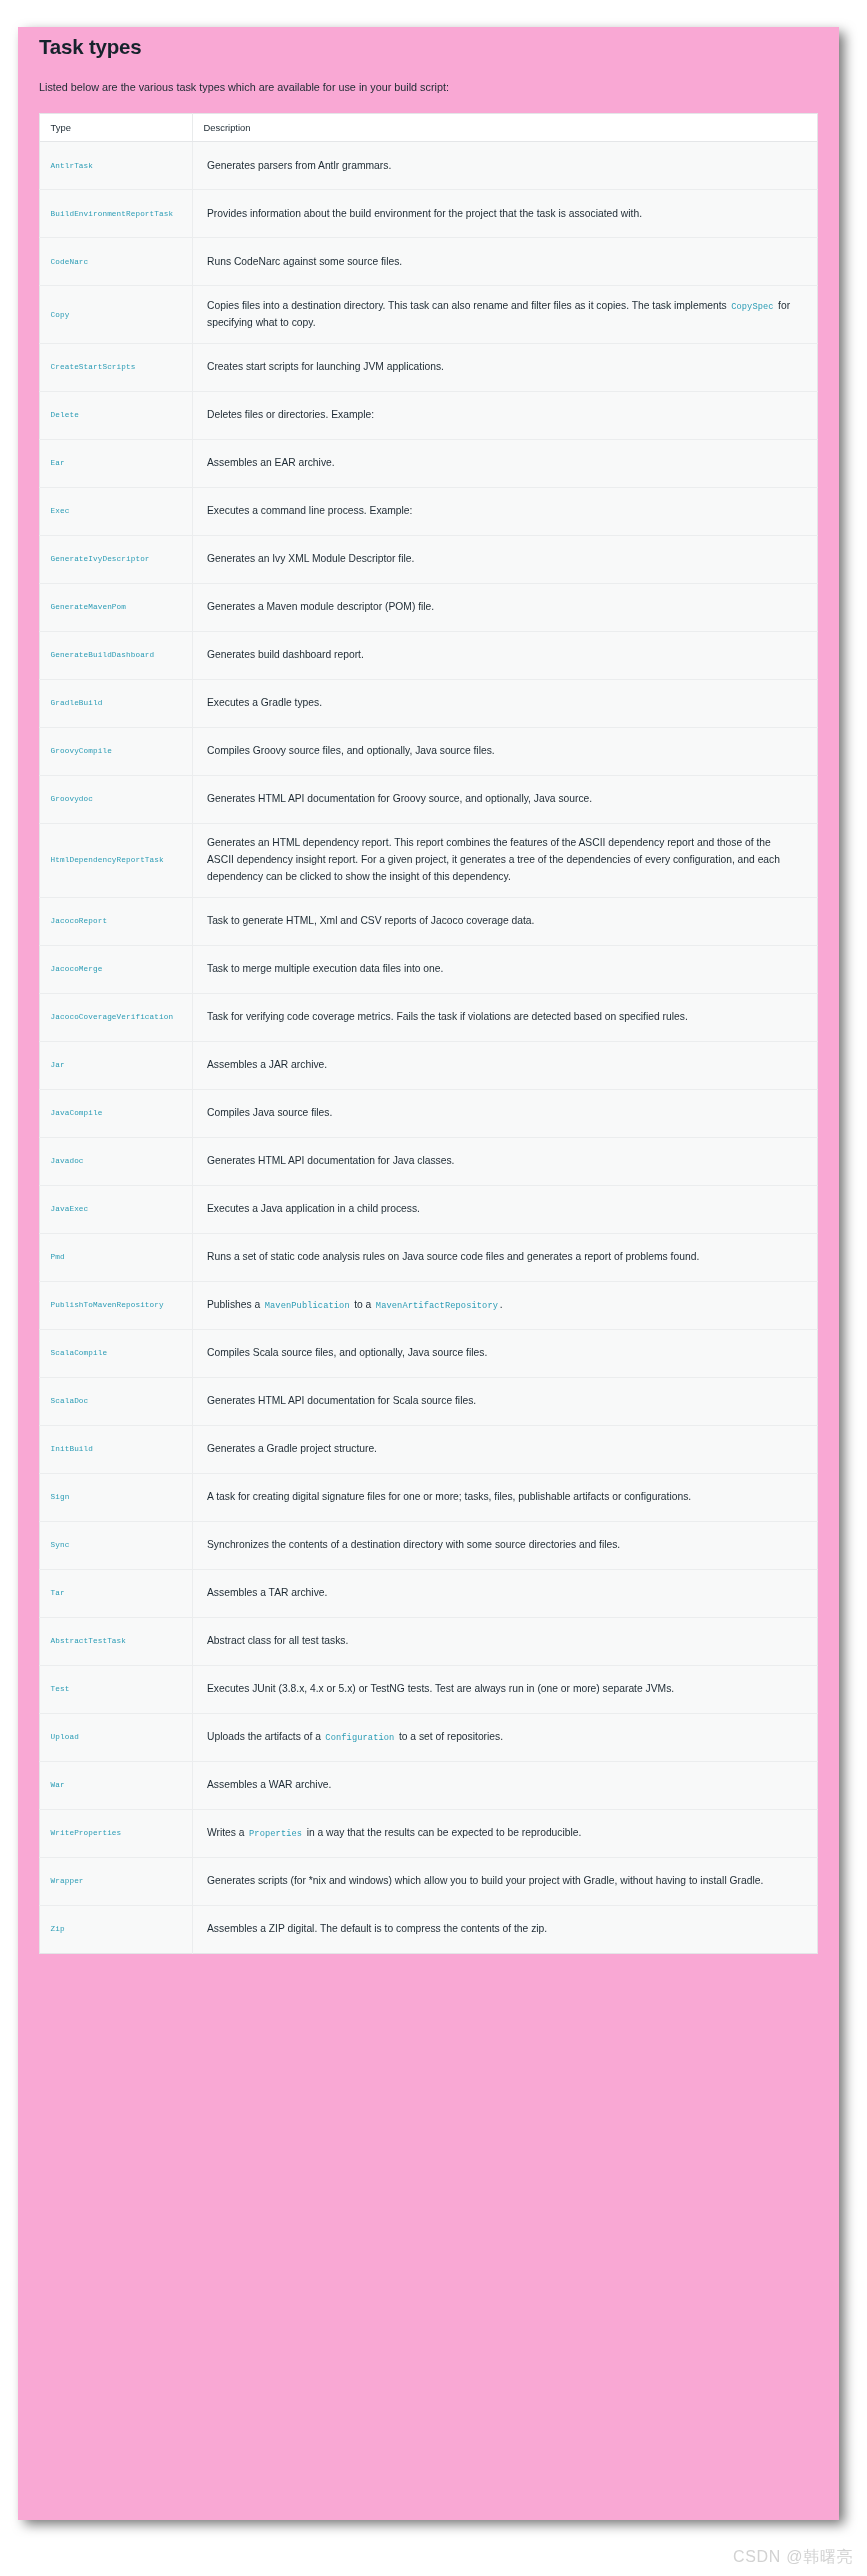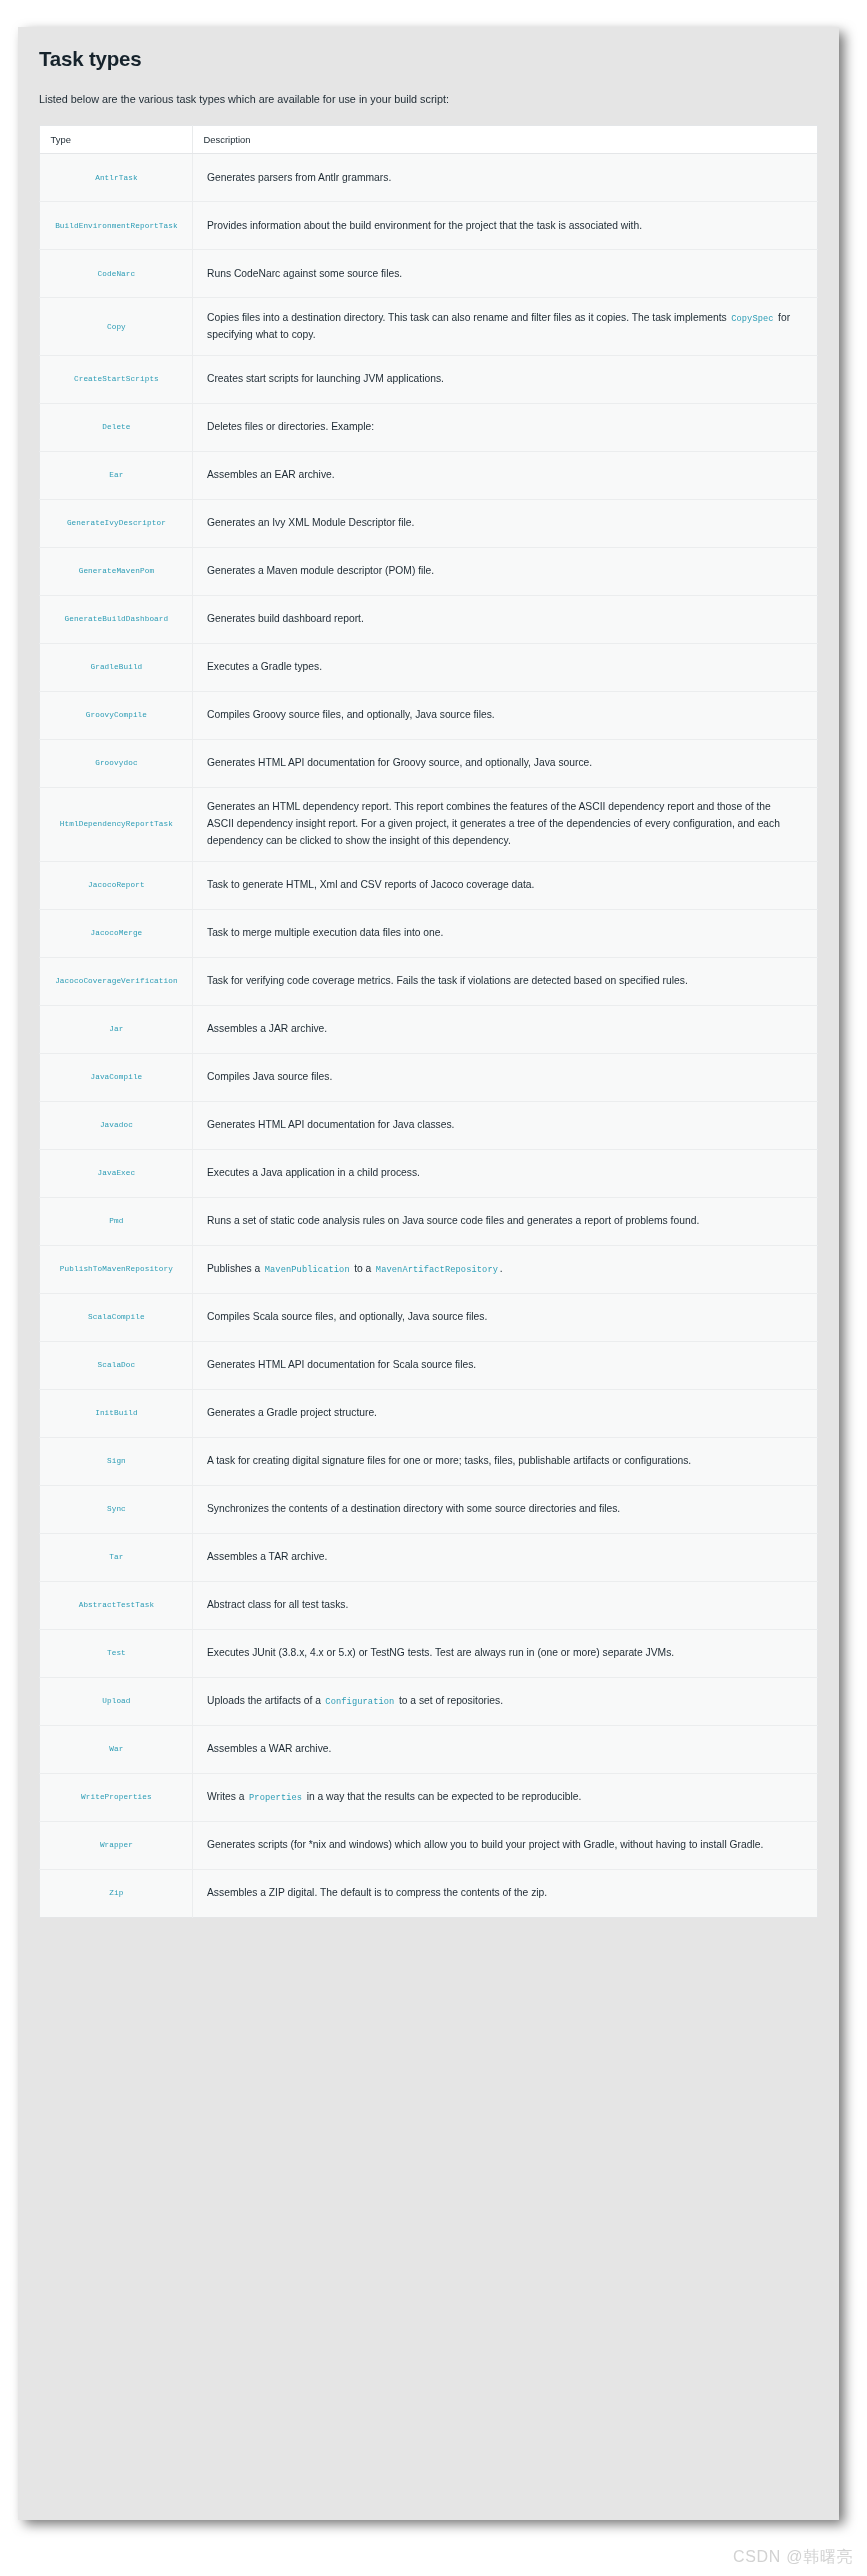--- a/index.html
+++ b/index.html
@@ -22,24 +22,24 @@
     background: #ffffff;
   }
 
   
   .doc-card {
     position: absolute;
     left: 18px;
     top: 27px;
     width: 821px;
     min-height: 2493px;
-    background: #e5e5e5;
+    background: #f9a8d4;
     box-shadow: 5.7px 4.9px 11.5px rgba(0,0,0,0.55);
     box-sizing: border-box;
-    padding: 18px 21px 21px 21px;
+    padding: 6px 21px 21px 21px;
   }
 
   
   .page-title {
     font-family: "Liberation Sans", sans-serif;
     font-size: 20.5px;
     font-weight: 700;
     color: #16232c;
     letter-spacing: -0.2px;
     margin: 1.6px 0 0 0;
@@ -95,21 +95,20 @@
     padding: 11.5px 9.8px 11.5px 10.6px;
     box-sizing: border-box;
   }
   .task-table td.cell-type {
     font-family: "Liberation Mono", monospace;
     font-size: 7.7px;
     color: #2b9cb5;
     letter-spacing: 0.1px;
     white-space: nowrap;
     overflow: hidden;
-    text-align: center;
   }
   .task-table td.cell-desc {
     font-family: "Liberation Sans", sans-serif;
     font-size: 10.3px;
     color: #1d2a33;
     line-height: 1.62;
     border-left: 0.8px solid #ebedee;
     padding-left: 14px;
     padding-right: 18px;
   }
@@ -183,20 +182,24 @@
           </tr>
           <tr>
             <td class="cell-type">Delete</td>
             <td class="cell-desc">Deletes files or directories. Example:</td>
           </tr>
           <tr>
             <td class="cell-type">Ear</td>
             <td class="cell-desc">Assembles an EAR archive.</td>
           </tr>
           <tr>
+            <td class="cell-type">Exec</td>
+            <td class="cell-desc">Executes a command line process. Example:</td>
+          </tr>
+          <tr>
             <td class="cell-type">GenerateIvyDescriptor</td>
             <td class="cell-desc">Generates an Ivy XML Module Descriptor file.</td>
           </tr>
           <tr>
             <td class="cell-type">GenerateMavenPom</td>
             <td class="cell-desc">Generates a Maven module descriptor (POM) file.</td>
           </tr>
           <tr>
             <td class="cell-type">GenerateBuildDashboard</td>
             <td class="cell-desc">Generates build dashboard report.</td>

